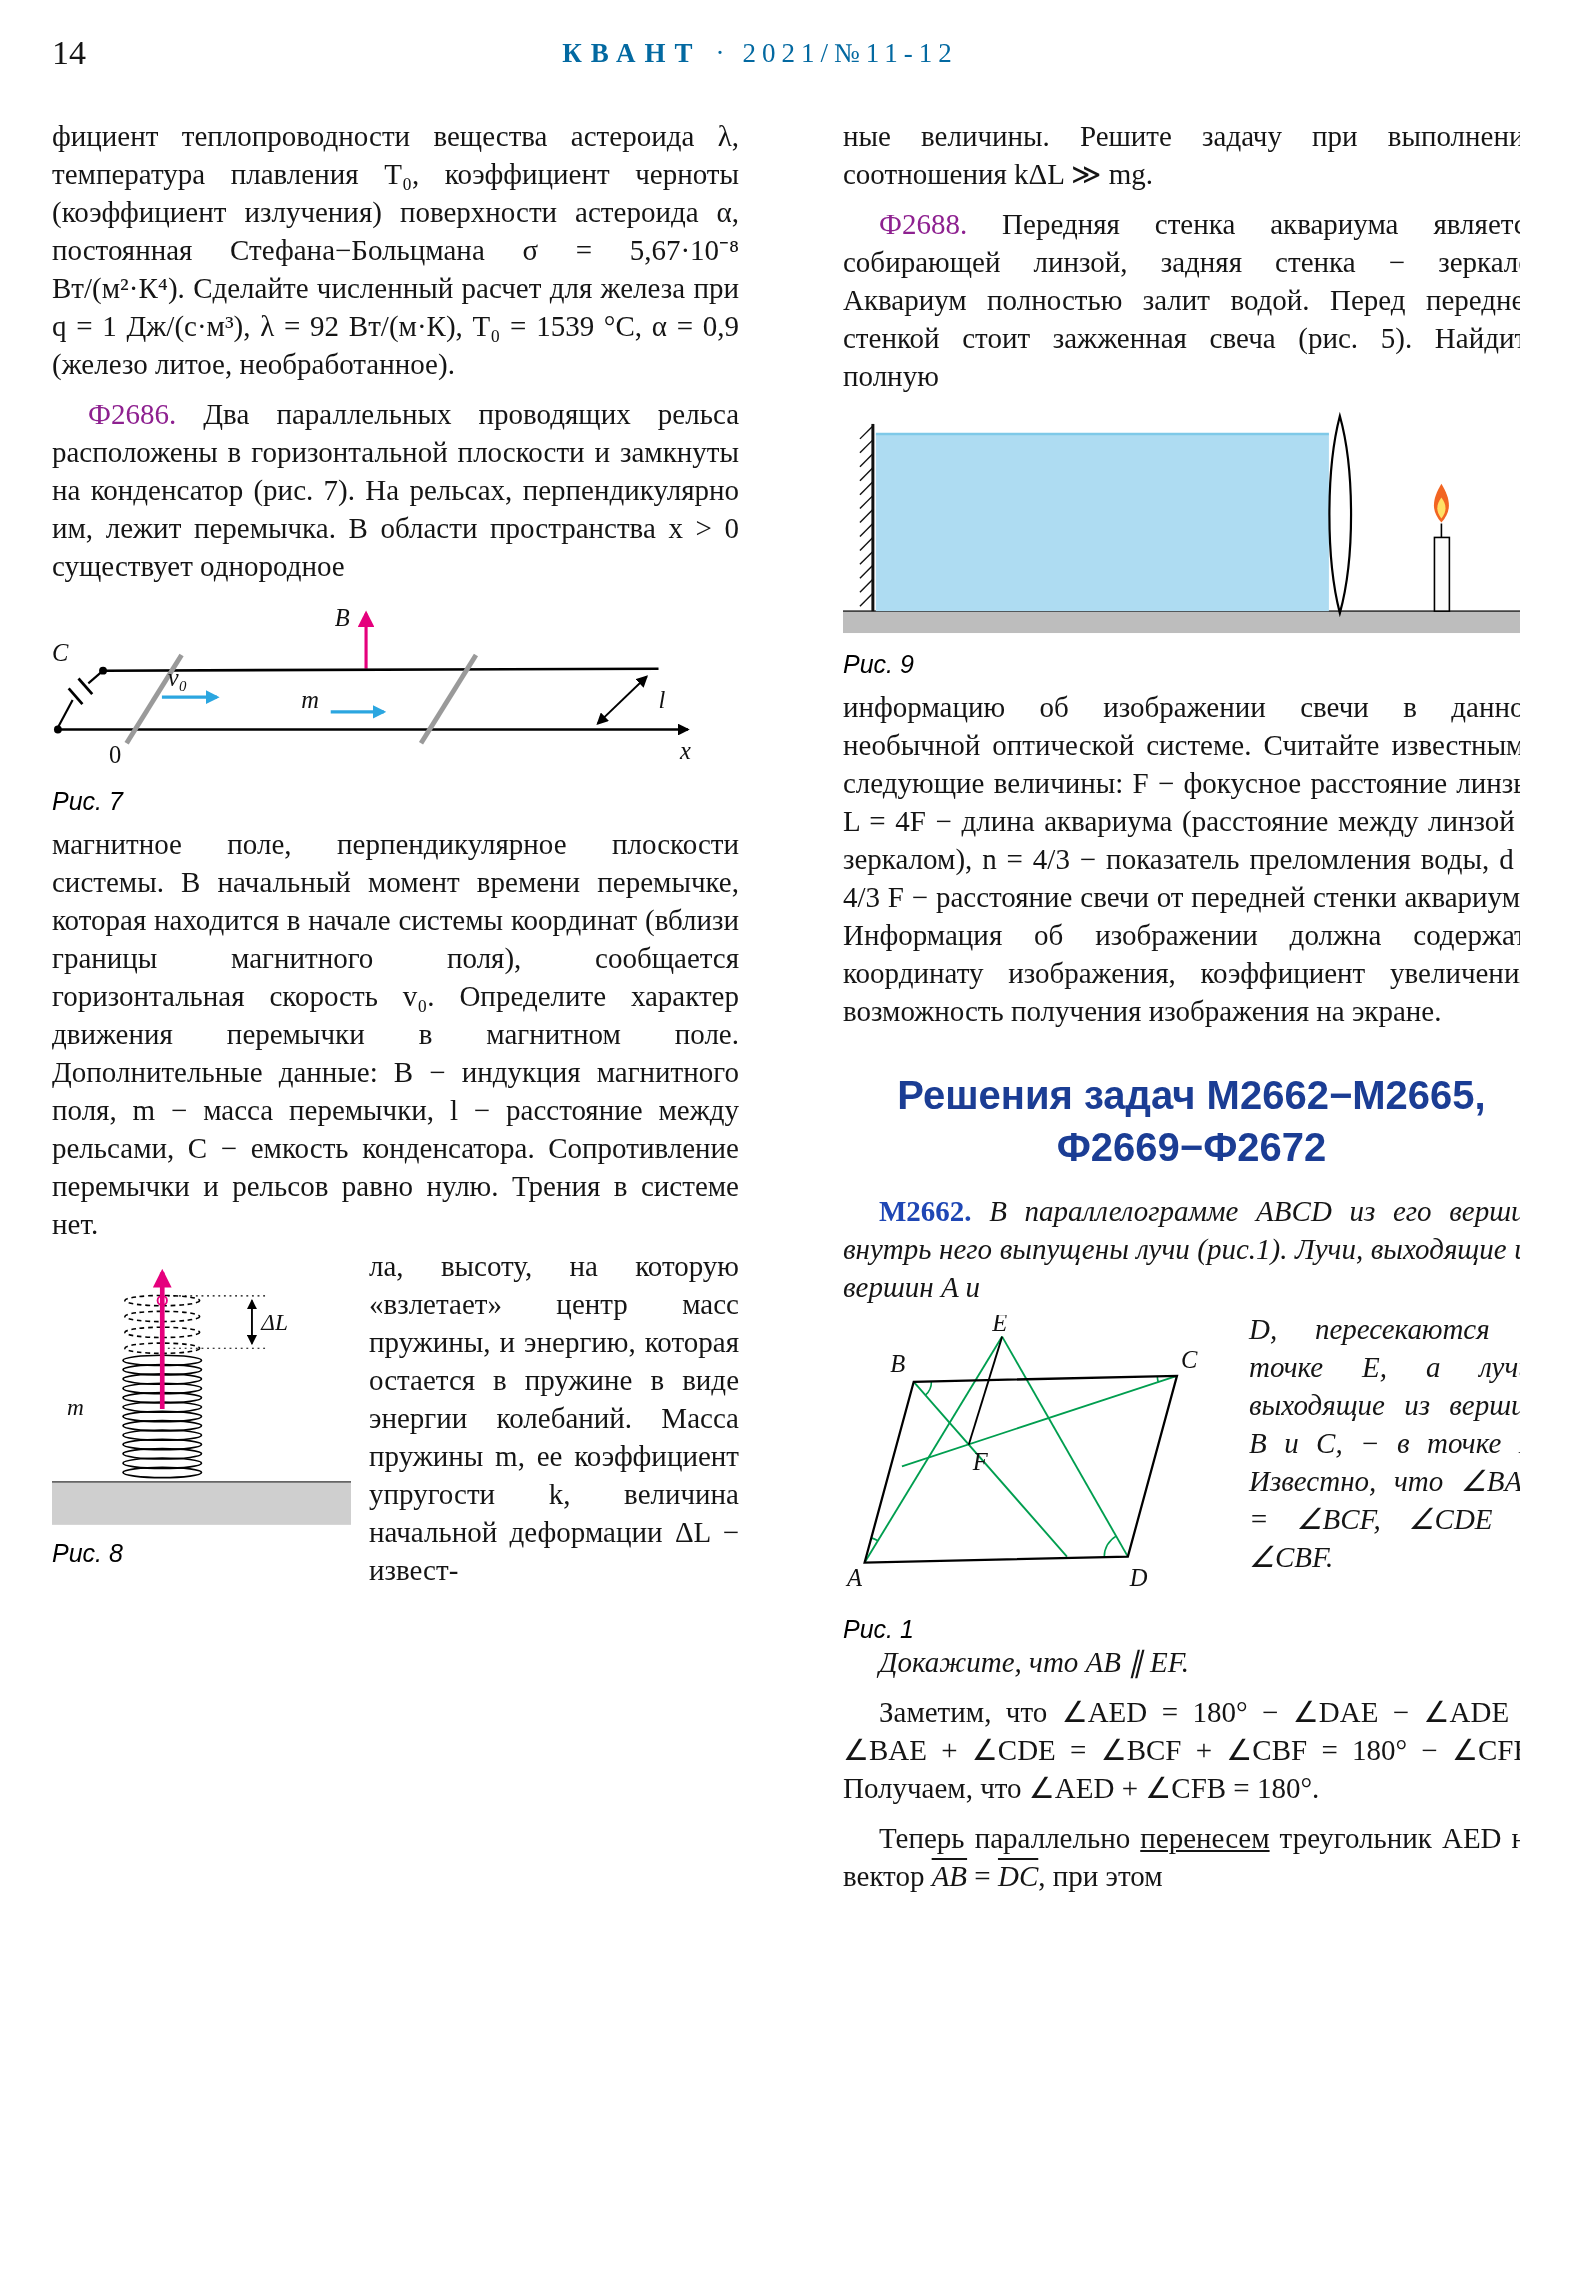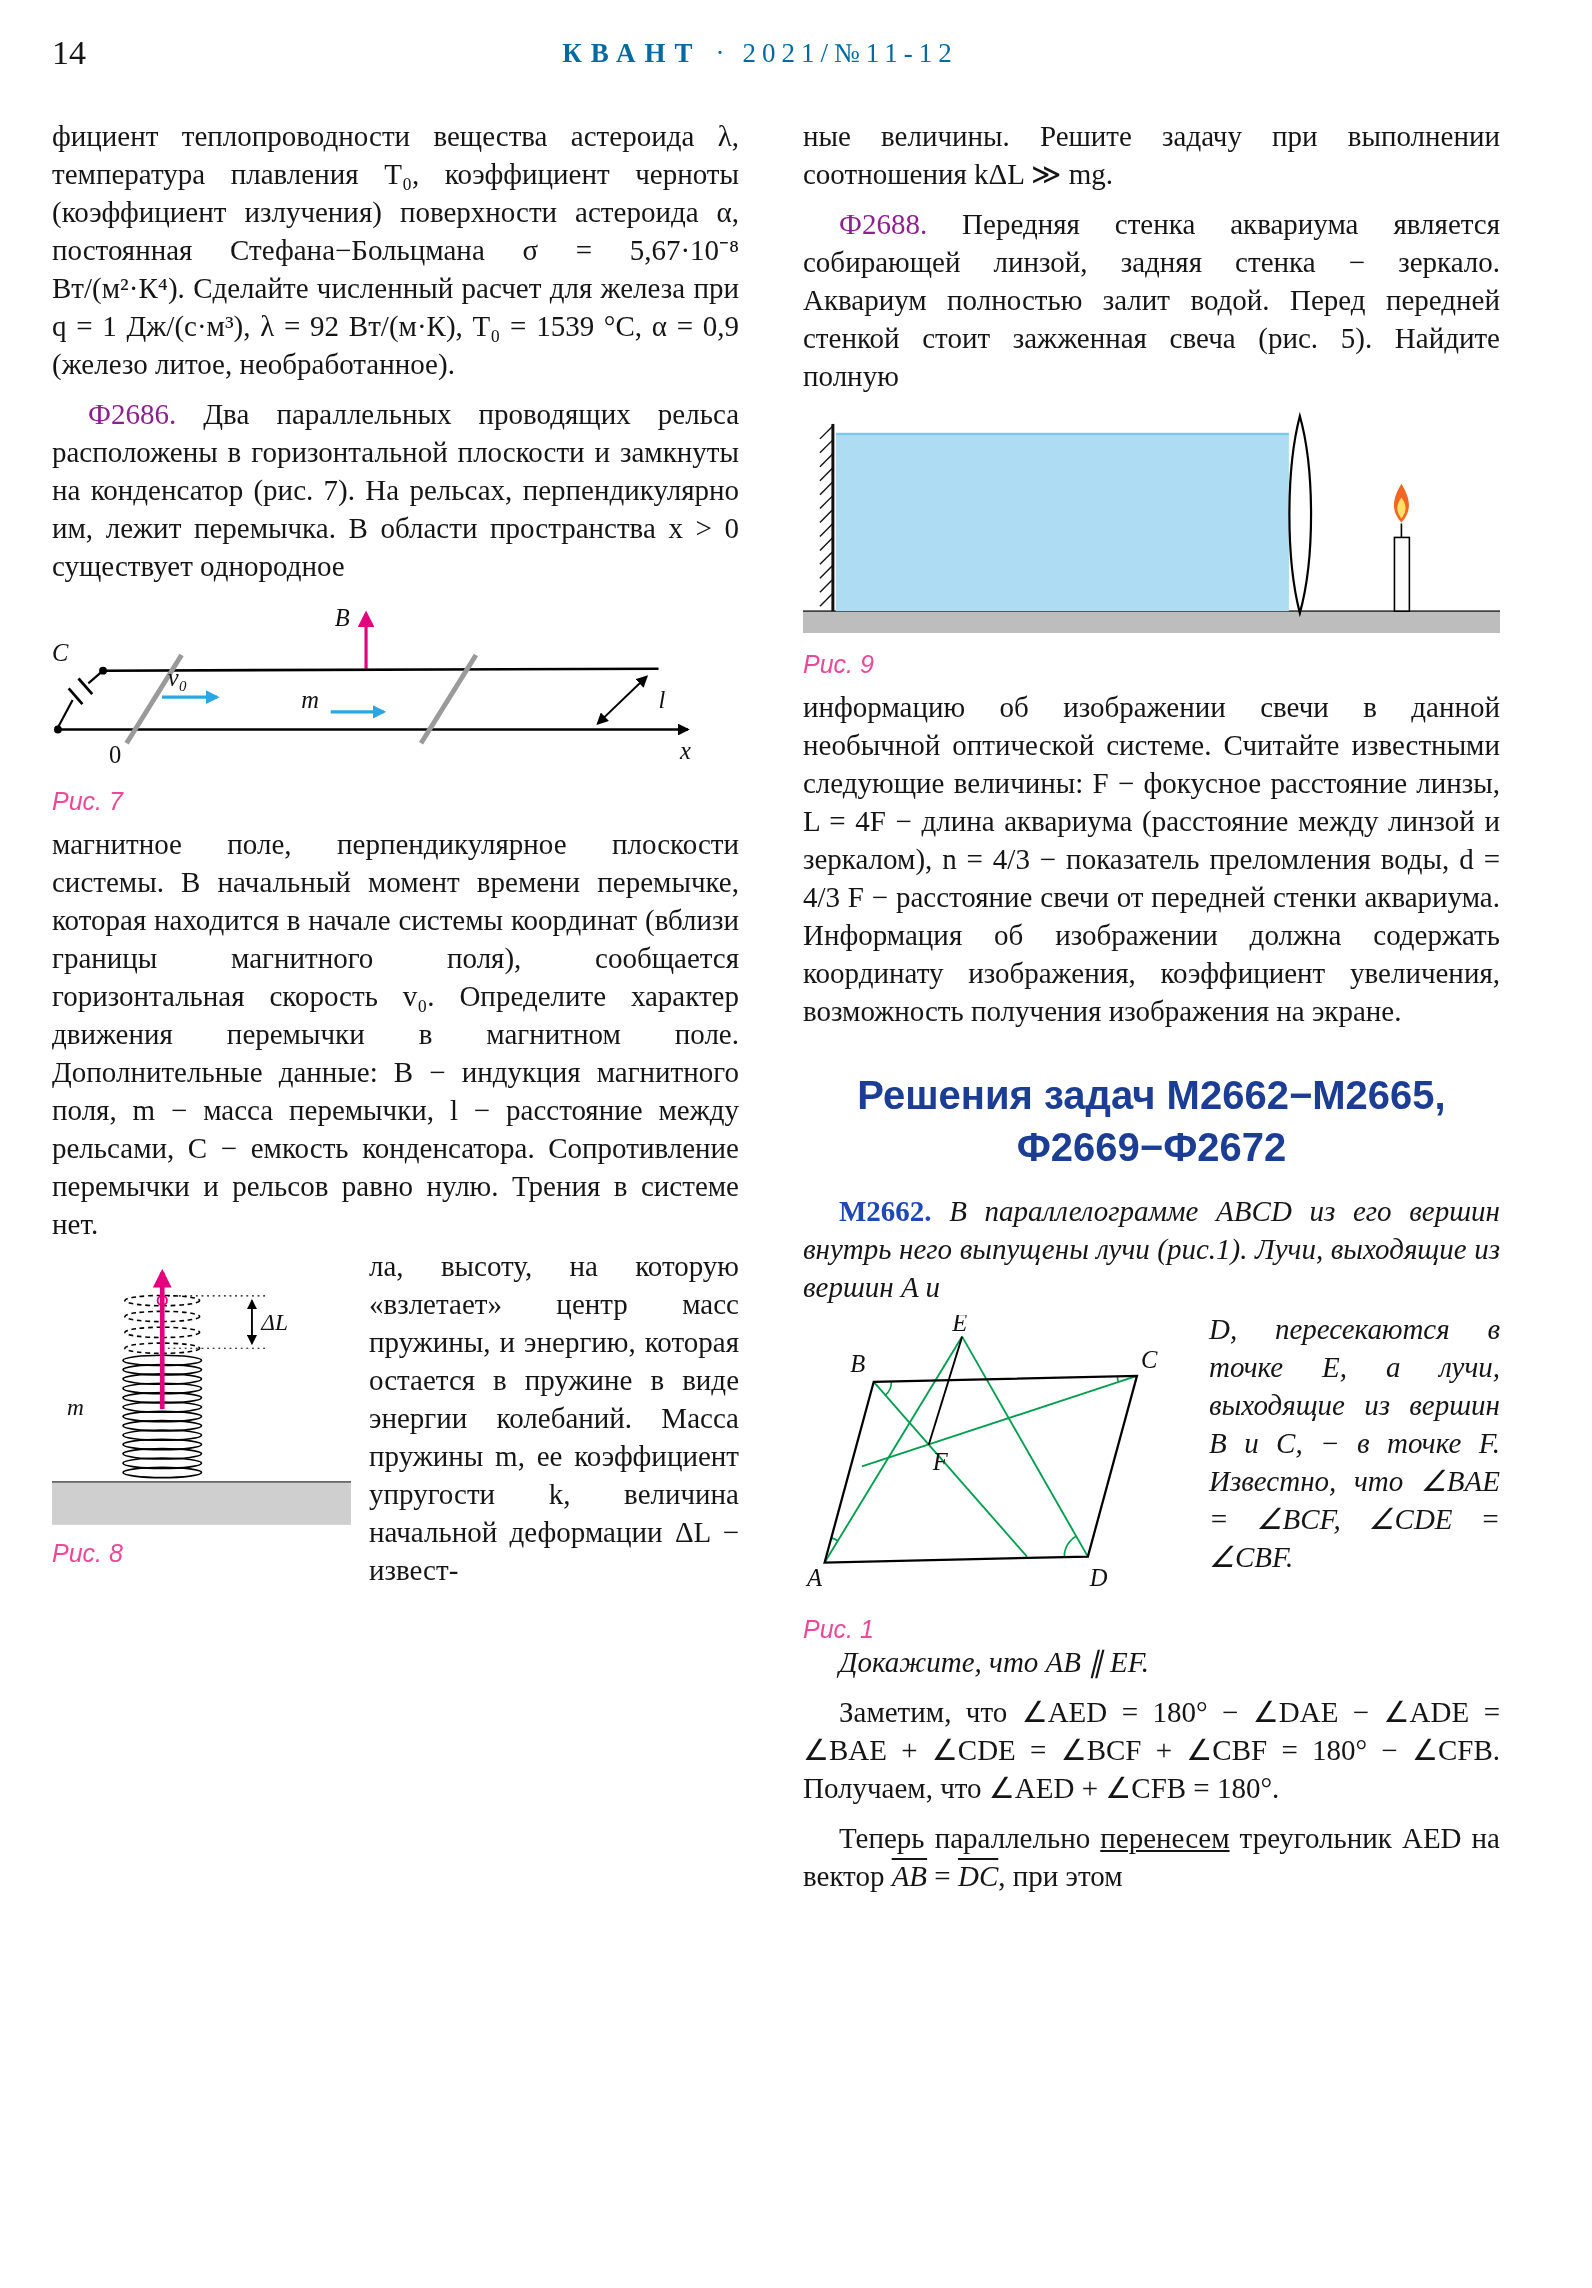--- a/index.html
+++ b/index.html
@@ -13,39 +13,39 @@
 
   
   .hdr { position:relative; height:58px; }
   .page-num { position:absolute; left:0; top:8px; font-size:34px; }
   .journal-line { text-align:center; font-size:27px; padding-top:12px; letter-spacing:4px; color:#0369a1; }
   .journal-line .jt { font-weight:bold; letter-spacing:9px; }
   .journal-line .sep { padding:0 14px; }
   .journal-line .iss { letter-spacing:6px; }
 
   
-  .columns { display:flex; gap:64px; margin-top:34px; }
+  .columns { display:flex; gap:104px; margin-top:34px; }
   .col { width:702px; }
 
   p.body { font-size:29px; line-height:1.31; text-align:justify; }
   p.indent { text-indent:36px; }
   p.mt { margin-top:12px; }
   .plabel-f { color:#8e2190; font-weight:normal; }
   .plabel-m { color:#1f47b5; font-weight:bold; }
   .it { font-style:italic; }
   .ul { text-decoration:underline; }
   .ov { text-decoration:overline; font-style:italic; }
 
   .heading { margin:38px 0 20px 0; text-align:center; color:#1b3d94;
              font-family:"Liberation Sans", sans-serif; font-weight:bold;
              font-size:40px; line-height:1.3; }
 
   figure { margin:14px 0 10px 0; }
   .fig-caption { font-family:"Liberation Sans", sans-serif; font-style:italic;
-                 font-size:25px; margin-top:6px; color:#ec4899; }
+                 font-size:25px; margin-top:6px; color:#000000; }
 
   .wrap-row { display:flex; gap:18px; margin-top:4px; align-items:flex-start; }
   .wrap-fig { flex:0 0 auto; }
   .wrap-text { flex:1 1 auto; }
 
   svg { display:block; }
   svg text { font-family:"Liberation Serif", serif; font-style:italic; font-size:25px; fill:#111; }
   svg text.rm { font-style:normal; }
 </style>
 </head>

